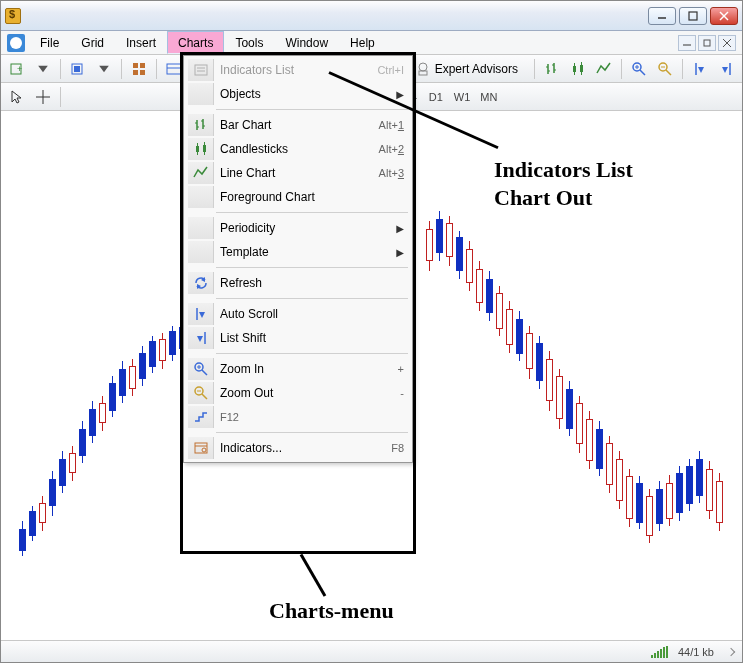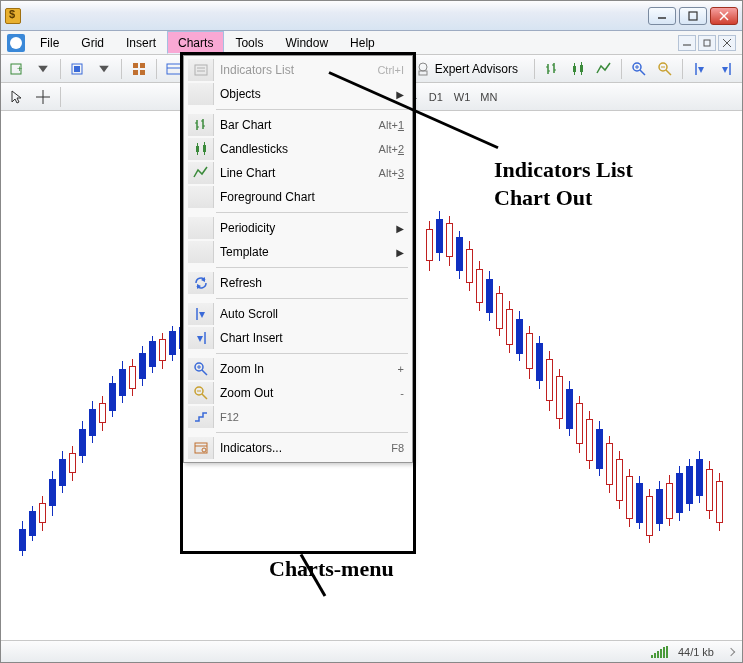--- a/index.html
+++ b/index.html
@@ -675,21 +675,21 @@
       </div>
       <span class="dd-label">Auto Scroll</span>
     </div>
     <div class="dd-row">
       <div class="dd-icon-cell">
         <svg viewBox="0 0 16 16">
           <line x1="12" y1="2" x2="12" y2="14" stroke="#3a6ad8" stroke-width="1.5"></line>
           <polygon points="4,6 10,6 7,12" fill="#3a6ad8"></polygon>
         </svg>
       </div>
-      <span class="dd-label">Chart Insert</span>
+      <span class="dd-label">List Shift</span>
     </div>
     <div class="dd-sep"></div>
     <div class="dd-row">
       <div class="dd-icon-cell">
         <svg viewBox="0 0 16 16">
           <circle cx="6" cy="6" r="4" fill="none" stroke="#3a6ad8" stroke-width="1.5"></circle>
           <line x1="6" y1="4" x2="6" y2="8" stroke="#3a6ad8"></line>
           <line x1="4" y1="6" x2="8" y2="6" stroke="#3a6ad8"></line>
           <line x1="9" y1="9" x2="14" y2="14" stroke="#3a6ad8" stroke-width="1.5"></line>
         </svg>
@@ -730,21 +730,21 @@
     </div>
   </div>
 <div class="dropdown-border"></div>
 
 <div class="annotation" style="left:493px; top:155px;">
   <div>Indicators List</div>
   <div>Chart Out</div>
 </div>
 <div class="anno-line" style="left:328px; top:70px; width:185px; transform:rotate(24deg);"></div>
 
-<div class="annotation" style="left:268px; top:554px;">Charts-menu</div>
+<div class="annotation" style="left:268px; top:596px;">Charts-menu</div>
 <div class="anno-line" style="left:300px; top:552px; width:48px; transform:rotate(60deg);"></div>
 
 <div class="statusbar">
   <div class="net-bars">
     <span style="height:3px"></span>
       <span style="height:5px"></span>
       <span style="height:7px"></span>
       <span style="height:9px"></span>
       <span style="height:11px"></span>
       <span style="height:12px"></span>

